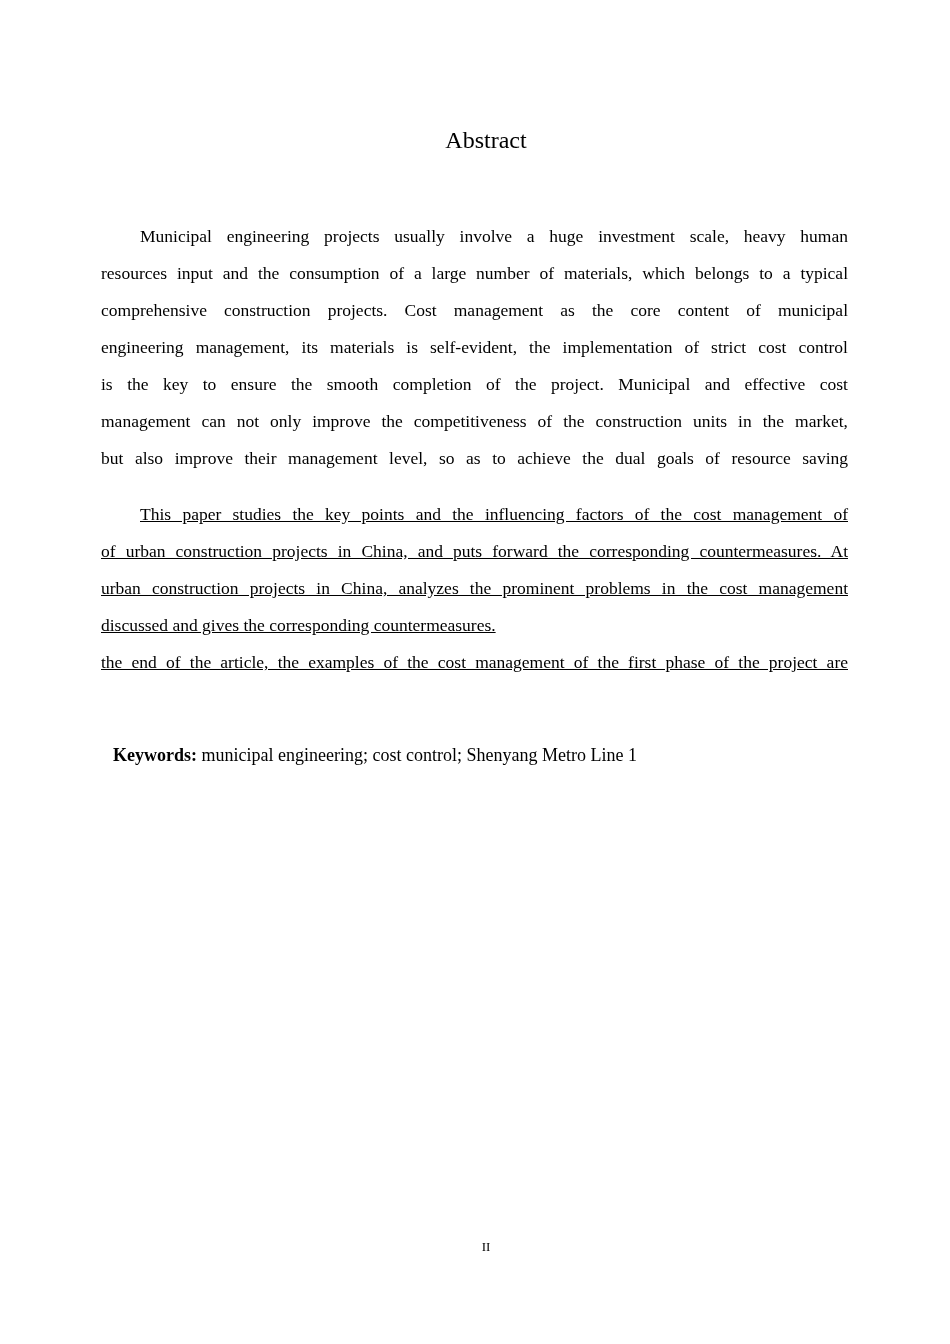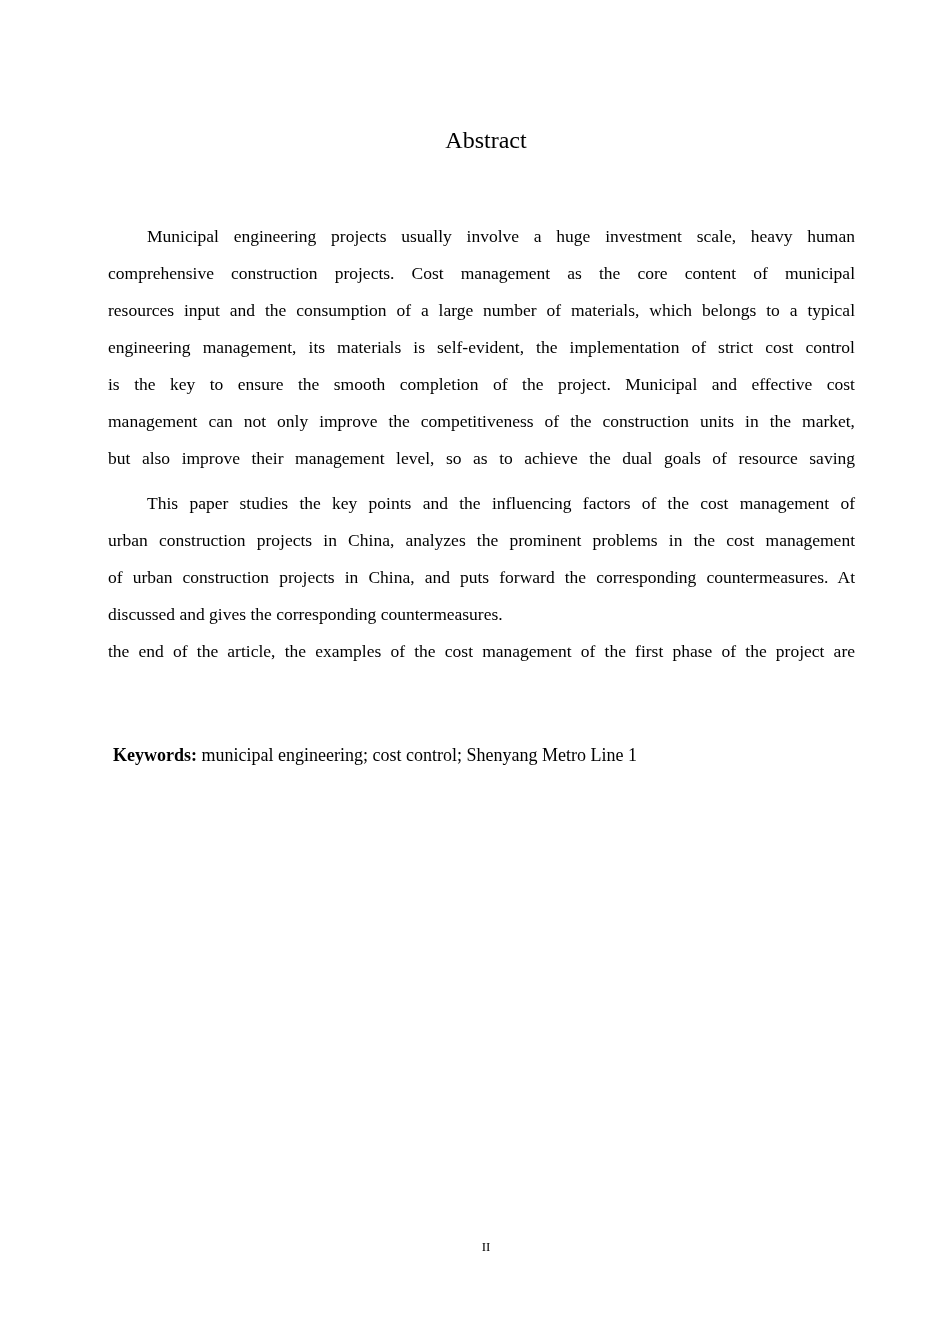--- a/index.html
+++ b/index.html
@@ -19,21 +19,21 @@
       position: absolute;
       left: 0;
       width: 972px;
       top: 124px;
       text-align: center;
       font-size: 24px;
       line-height: 32px;
     }
     .abstract-body {
       position: absolute;
-      left: 108px;
+      left: 101px;
       width: 747px;
       top: 218px;
     }
     .para {
       margin: 0;
     }
     .line {
       display: block;
       height: 37px;
       line-height: 37px;
@@ -43,21 +43,22 @@
       white-space: nowrap;
       overflow: visible;
     }
     .line.indent {
       padding-left: 39px;
     }
     .line.last {
       text-align-last: left;
     }
     .para + .para {
-      margin-top: 8px;
+      margin-top: 19px;
+      text-decoration: underline;
     }
     .keywords {
       position: absolute;
       left: 113px;
       top: 737px;
       font-size: 18px;
       line-height: 37px;
       white-space: nowrap;
     }
     .keywords-label {
@@ -74,31 +75,31 @@
     }
   </style>
 </head>
 <body>
 
 <h1 class="page-title" style="margin:0;font-weight:normal;">Abstract</h1>
 
 <div class="abstract-body">
   <div class="para">
     <span class="line indent">Municipal engineering projects usually involve a huge investment scale, heavy human</span>
+    <span class="line">resources input and the consumption of a large number of materials, which belongs to a typical</span>
     <span class="line">comprehensive construction projects. Cost management as the core content of municipal</span>
-    <span class="line">resources input and the consumption of a large number of materials, which belongs to a typical</span>
     <span class="line">engineering management, its materials is self-evident, the implementation of strict cost control</span>
     <span class="line">is the key to ensure the smooth completion of the project. Municipal and effective cost</span>
     <span class="line">management can not only improve the competitiveness of the construction units in the market,</span>
     <span class="line">but also improve their management level, so as to achieve the dual goals of resource saving</span>
   </div>
   <div class="para">
     <span class="line indent">This paper studies the key points and the influencing factors of the cost management of</span>
+    <span class="line">of urban construction projects in China, and puts forward the corresponding countermeasures. At</span>
     <span class="line">urban construction projects in China, analyzes the prominent problems in the cost management</span>
-    <span class="line">of urban construction projects in China, and puts forward the corresponding countermeasures. At</span>
     <span class="line last">discussed and gives the corresponding countermeasures.</span>
     <span class="line">the end of the article, the examples of the cost management of the first phase of the project are</span>
   </div>
 </div>
 
 <div class="keywords">
   <span class="keywords-label">Keywords:</span><span class="keywords-value"> municipal engineering; cost control; Shenyang Metro Line 1</span>
 </div>
 
 <div class="page-number">II</div>

